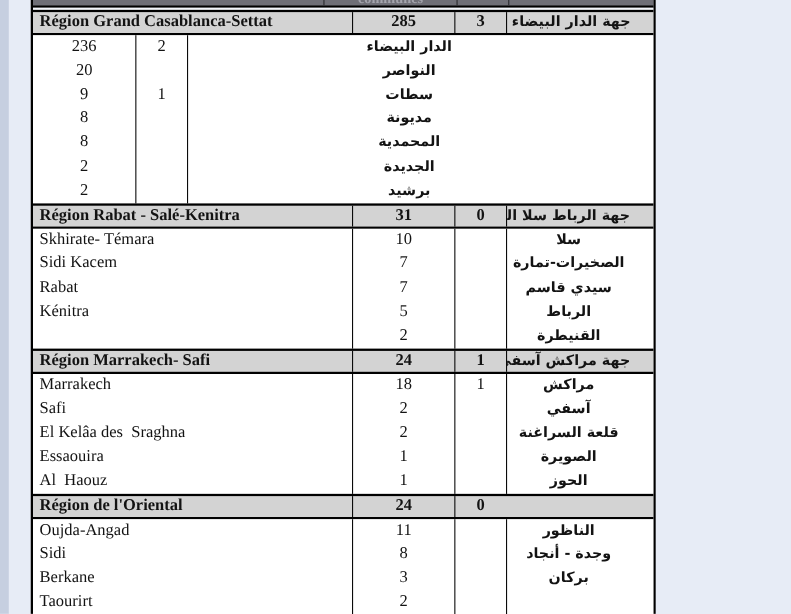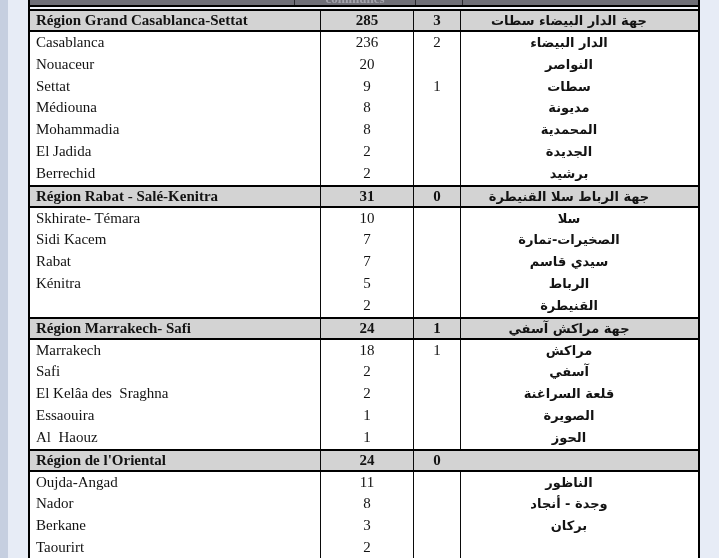--- a/index.html
+++ b/index.html
@@ -9,21 +9,21 @@
     background: #e7ecf6;
     font-family: "Liberation Serif", "DejaVu Serif", serif;
   }
   .left-strip {
     position: absolute; left: 0; top: 0;
     width: 8px; height: 558px;
     background: #c6cfe0;
   }
   .doc-table {
     position: absolute; left: 28px; top: 0;
-    width: 672px; height: 558px;
+    width: 568px; height: 558px;
     box-sizing: border-box;
     border-left: 2px solid #000;
     border-right: 2px solid #000;
     background: #a3a3a3;
   }
   
   .top-sliver {
     display: flex;
     height: 7px;
     box-sizing: border-box;
@@ -130,29 +130,20 @@
   </div>
   <div class="table-gap"></div>
 
   <div class="hrow">
     <div class="cell c1 fr-txt">Région Grand Casablanca-Settat</div>
     <div class="cell c2 num-txt">285</div>
     <div class="cell c3 num-txt">3</div>
     <div class="cell c4 ar-txt">جهة الدار البيضاء سطات</div>
   </div>
   <div class="sbody">
-    <div class="coln c1">
-      <div class="line fr-txt">Casablanca</div>
-      <div class="line fr-txt">Nouaceur</div>
-      <div class="line fr-txt">Settat</div>
-      <div class="line fr-txt">Médiouna</div>
-      <div class="line fr-txt">Mohammadia</div>
-      <div class="line fr-txt">El Jadida</div>
-      <div class="line fr-txt">Berrechid</div>
-    </div>
     <div class="coln c2">
       <div class="line num-txt">236</div>
       <div class="line num-txt">20</div>
       <div class="line num-txt">9</div>
       <div class="line num-txt">8</div>
       <div class="line num-txt">8</div>
       <div class="line num-txt">2</div>
       <div class="line num-txt">2</div>
     </div>
     <div class="coln c3">
@@ -249,21 +240,21 @@
   </div>
 
   <div class="hrow">
     <div class="cell c1 fr-txt">Région de l'Oriental</div>
     <div class="cell c2 num-txt">24</div>
     <div class="cell c3 num-txt">0</div>
   </div>
   <div class="sbody">
     <div class="coln c1">
       <div class="line fr-txt">Oujda-Angad</div>
-      <div class="line fr-txt">Nador</div>
+      <div class="line fr-txt">Sidi</div>
       <div class="line fr-txt">Berkane</div>
       <div class="line fr-txt">Taourirt</div>
     </div>
     <div class="coln c2">
       <div class="line num-txt">11</div>
       <div class="line num-txt">8</div>
       <div class="line num-txt">3</div>
       <div class="line num-txt">2</div>
     </div>
     <div class="coln c3">

